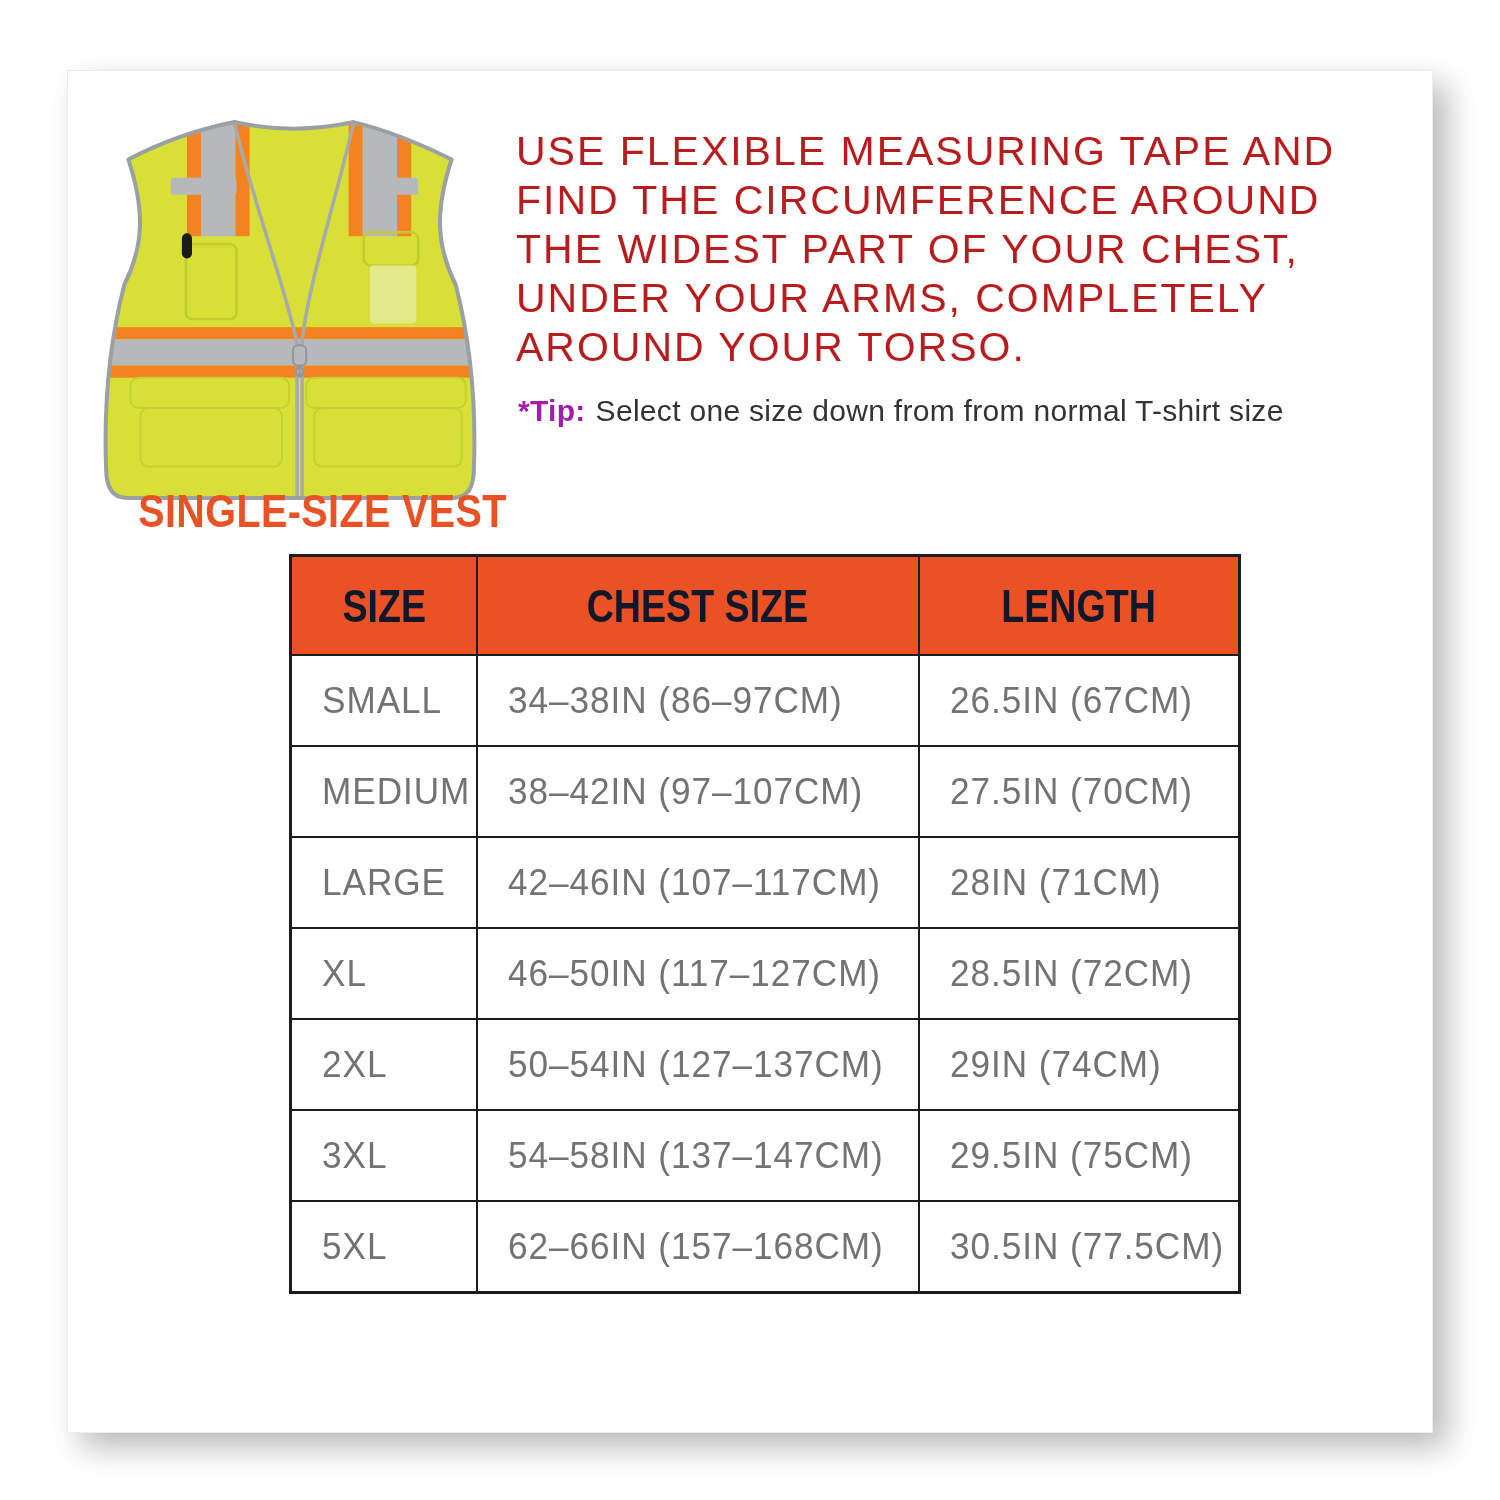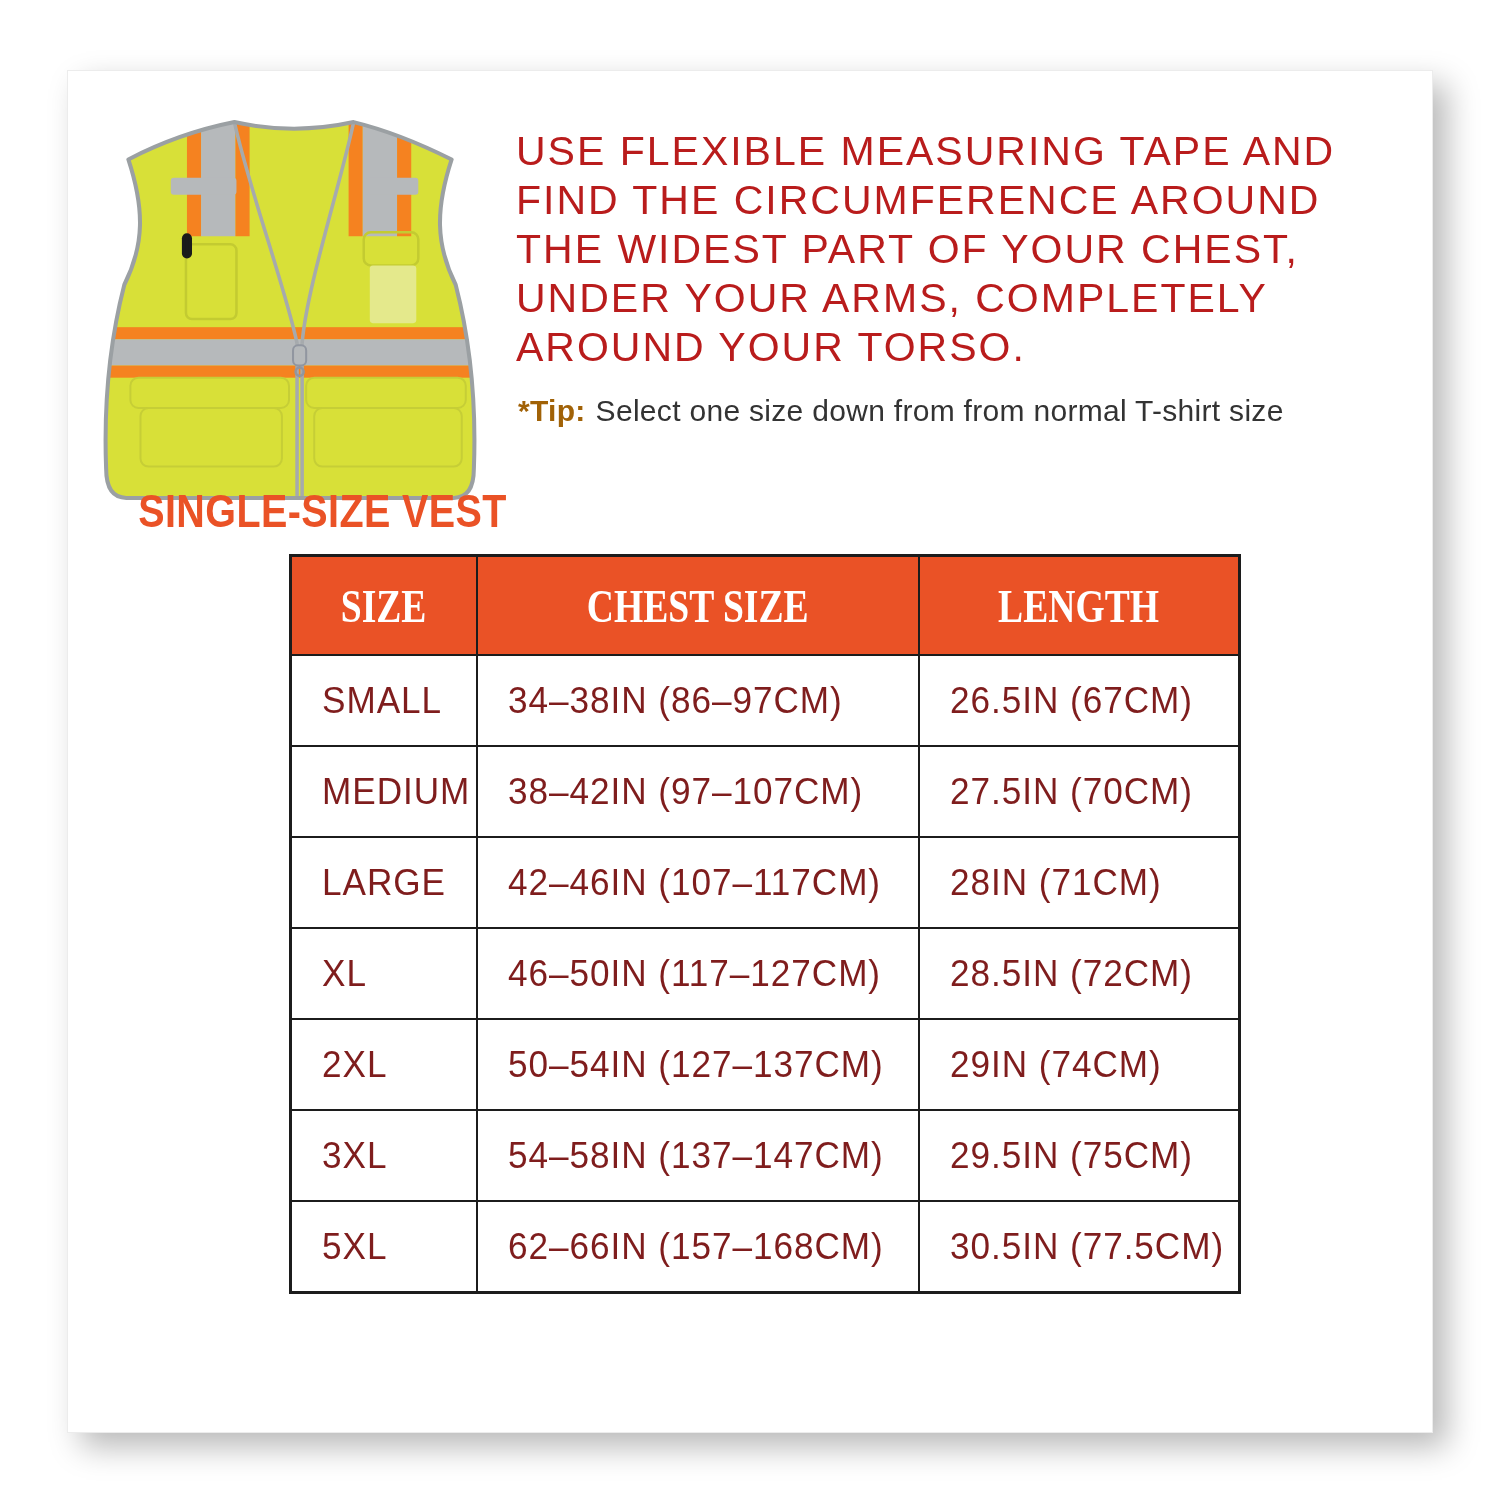--- a/index.html
+++ b/index.html
@@ -12,39 +12,39 @@
     background:#ffffff;border:1px solid #ececec;
     box-shadow:14px 14px 30px rgba(0,0,0,.28);
   }
   .vest-wrap{position:absolute;left:30px;top:42px;width:384px;height:394px;}
   .instructions{
     position:absolute;left:448px;top:56px;width:850px;
     font-size:41px;line-height:49px;letter-spacing:2px;
     color:#b91c1c;white-space:pre-line;font-weight:400;
   }
   .tip-line{position:absolute;left:450px;top:323px;font-size:30px;letter-spacing:.3px;color:#333333;}
-  .tip-prefix{color:#a16207;font-weight:700;margin-right:10px;}
+  .tip-prefix{color:#a21caf;font-weight:700;margin-right:10px;}
   .table-title{
     position:absolute;left:0;top:412px;width:1170px;text-align:left;
     font-size:47px;font-weight:800;color:#ea5226;letter-spacing:.5px;
   }
   .cond{display:inline-block;transform:scaleX(.8);transform-origin:center;}
   .cond-right{display:inline-block;transform:scaleX(.84);transform-origin:right center;}
   table.size-table{
     position:absolute;left:221px;top:483px;width:949px;
     border-collapse:collapse;table-layout:fixed;
     border:3px solid #1c1c1c;
   }
   table.size-table th{
-    background:#ea5226;color:#ffffff;height:97px;
+    background:#ea5226;color:#0f172a;height:97px;
     font-size:47px;font-weight:700;text-align:center;
-    border:2px solid #1c1c1c;padding:0;font-family:Liberation Serif, serif;
+    border:2px solid #1c1c1c;padding:0;
   }
   table.size-table td{
-    height:89px;font-size:37px;color:#7f1d1d;letter-spacing:1px;
+    height:89px;font-size:37px;color:#737373;letter-spacing:1px;
     border:2px solid #1c1c1c;padding:0 0 0 30px;text-align:left;
     background:#ffffff;font-weight:400;
   }
   .cellc{display:inline-block;transform:scaleX(.95);transform-origin:left center;white-space:nowrap;}
 </style>
 </head>
 <body>
 
 <div class="card">
 

